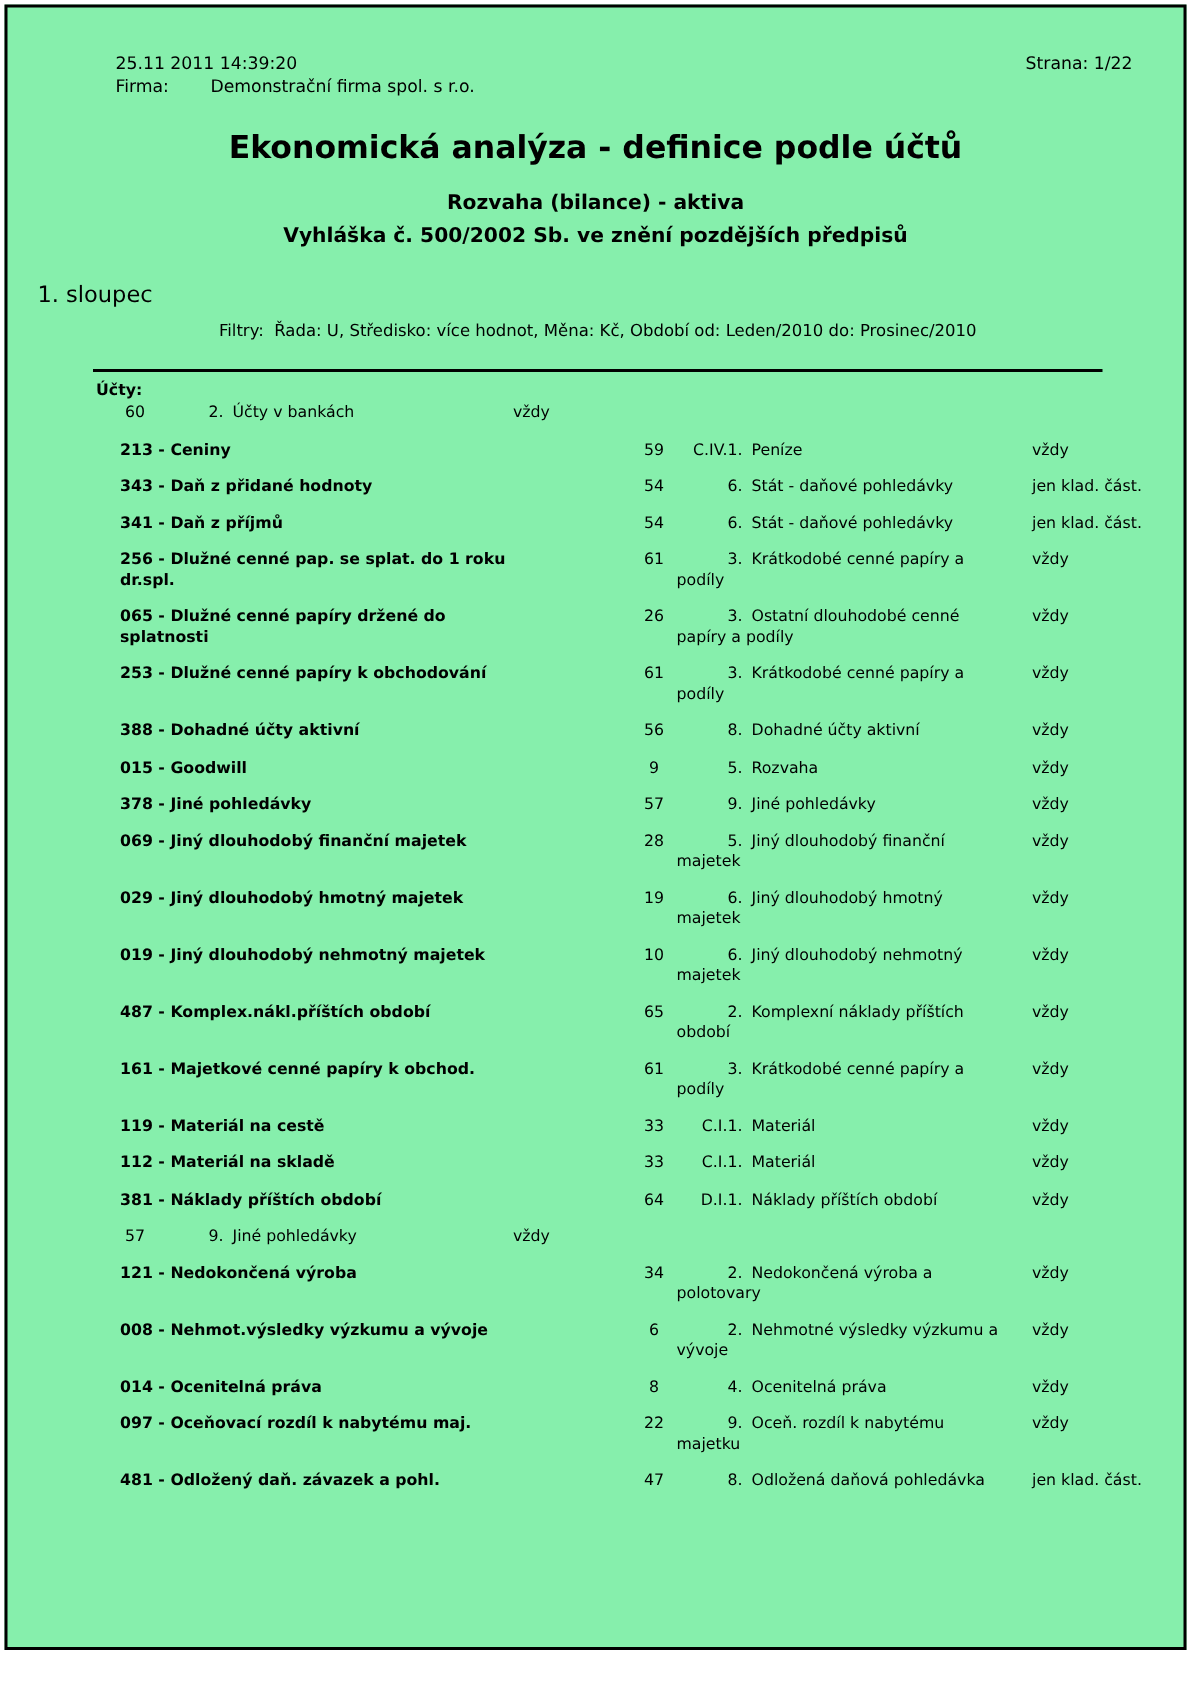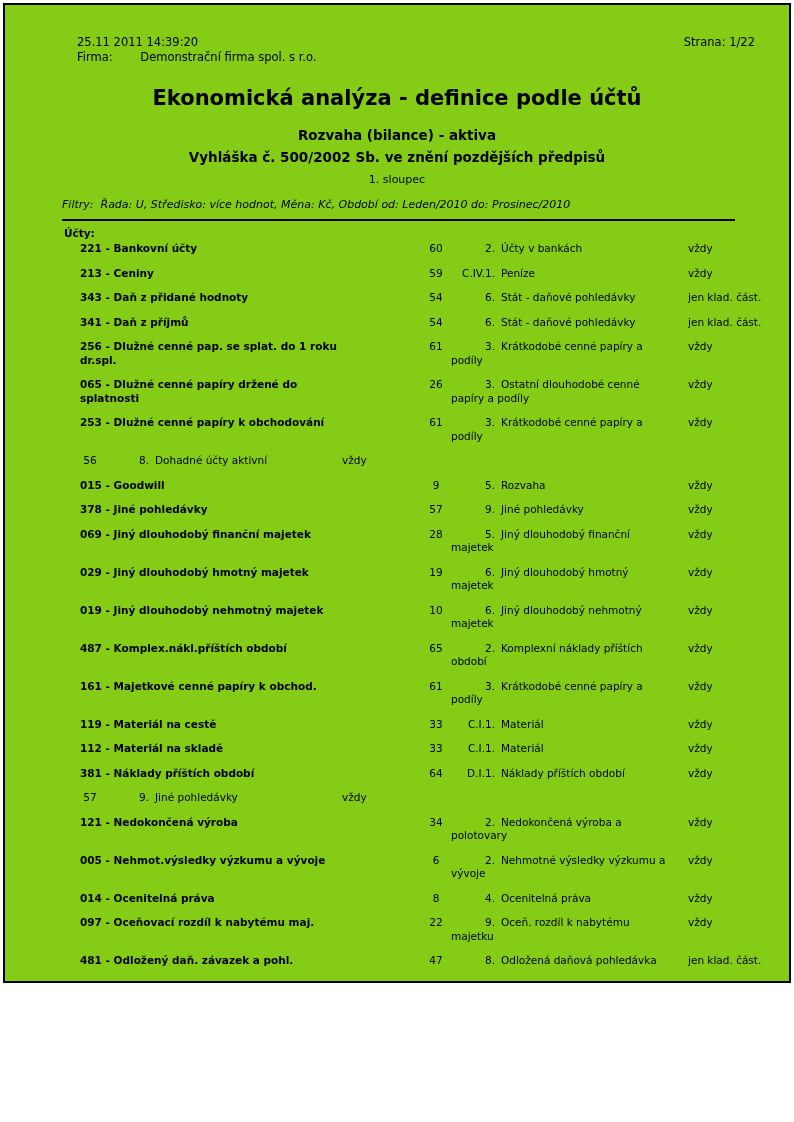--- a/index.html
+++ b/index.html
@@ -6,23 +6,23 @@
     margin: 0; padding: 0;
     width: 794px; height: 1122px;
     background: #ffffff;
     font-family: "DejaVu Sans", "Liberation Sans", sans-serif;
     color: #000000;
   }
   .sheet {
     box-sizing: border-box;
     position: absolute;
     left: 3px; top: 3px;
-    width: 788px; height: 980px;
+    width: 788px; height: 1097px;
     border: 2px solid #000000;
-    background: #84cc16;
+    background: #86efac;
     overflow: hidden;
   }
   
   .hdr-line1 {
     display: flex;
     justify-content: space-between;
     padding: 30px 34px 0 72px;
     font-size: 11.5px;
     line-height: 15px;
   }
@@ -42,34 +42,34 @@
   }
   .subtitle {
     margin: 9px 20px 0 20px;
     text-align: center;
     font-size: 13.5px;
     font-weight: bold;
     line-height: 17px;
   }
   .subtitle.second { margin-top: 5px; }
   .subtitle3 {
-    margin: 7px 20px 0 20px;
-    text-align: center;
-    font-size: 11px;
+    margin: 23px 20px 0 20px;
+    text-align: left;
+    font-size: 15px;
     font-weight: normal;
     line-height: 14px;
   }
   .filters {
     margin: 11px 54px 0 57px;
     border-bottom: 2px solid #000000;
+    text-align: center;
     font-size: 11px;
     line-height: 14px;
-    padding-bottom: 7px;
+    padding-bottom: 18px;
     white-space: pre;
-    font-style: italic;
   }
   
   .section-label {
     margin: 6px 10px 2px 59px;
     font-size: 10.5px;
     font-weight: bold;
     line-height: 13px;
   }
   .accounts { margin-top: 1px; }
   .row {
@@ -127,21 +127,20 @@
   <div class="subtitle">Rozvaha (bilance) - aktiva</div>
   <div class="subtitle second">Vyhláška č. 500/2002 Sb. ve znění pozdějších předpisů</div>
   <div class="subtitle3">1. sloupec</div>
 
   <div class="filters">Filtry:  Řada: U, Středisko: více hodnot, Měna: Kč, Období od: Leden/2010 do: Prosinec/2010</div>
 
   <div class="section-label">Účty:</div>
 
   <div class="accounts">
     <div class="row">
-      <div class="col-name">221 - Bankovní účty</div>
       <div class="col-num">60</div>
       <div class="col-cell"><span class="code">2.</span><span class="desc">Účty v bankách</span></div>
       <div class="col-cond">vždy</div>
     </div>
 
     <div class="row">
       <div class="col-name">213 - Ceniny</div>
       <div class="col-num">59</div>
       <div class="col-cell"><span class="code">C.IV.1.</span><span class="desc">Peníze</span></div>
       <div class="col-cond">vždy</div>
@@ -181,20 +180,21 @@
 
     <div class="row">
       <div class="col-name">253 - Dlužné cenné papíry k obchodování</div>
       <div class="col-num">61</div>
       <div class="col-cell"><span class="code">3.</span><span class="desc">Krátkodobé cenné papíry a
 podíly</span></div>
       <div class="col-cond">vždy</div>
     </div>
 
     <div class="row">
+      <div class="col-name">388 - Dohadné účty aktivní</div>
       <div class="col-num">56</div>
       <div class="col-cell"><span class="code">8.</span><span class="desc">Dohadné účty aktivní</span></div>
       <div class="col-cond">vždy</div>
     </div>
 
     <div class="row">
       <div class="col-name">015 - Goodwill</div>
       <div class="col-num">9</div>
       <div class="col-cell"><span class="code">5.</span><span class="desc">Rozvaha</span></div>
       <div class="col-cond">vždy</div>
@@ -276,21 +276,21 @@
 
     <div class="row">
       <div class="col-name">121 - Nedokončená výroba</div>
       <div class="col-num">34</div>
       <div class="col-cell"><span class="code">2.</span><span class="desc">Nedokončená výroba a
 polotovary</span></div>
       <div class="col-cond">vždy</div>
     </div>
 
     <div class="row">
-      <div class="col-name">005 - Nehmot.výsledky výzkumu a vývoje</div>
+      <div class="col-name">008 - Nehmot.výsledky výzkumu a vývoje</div>
       <div class="col-num">6</div>
       <div class="col-cell"><span class="code">2.</span><span class="desc">Nehmotné výsledky výzkumu a
 vývoje</span></div>
       <div class="col-cond">vždy</div>
     </div>
 
     <div class="row">
       <div class="col-name">014 - Ocenitelná práva</div>
       <div class="col-num">8</div>
       <div class="col-cell"><span class="code">4.</span><span class="desc">Ocenitelná práva</span></div>

